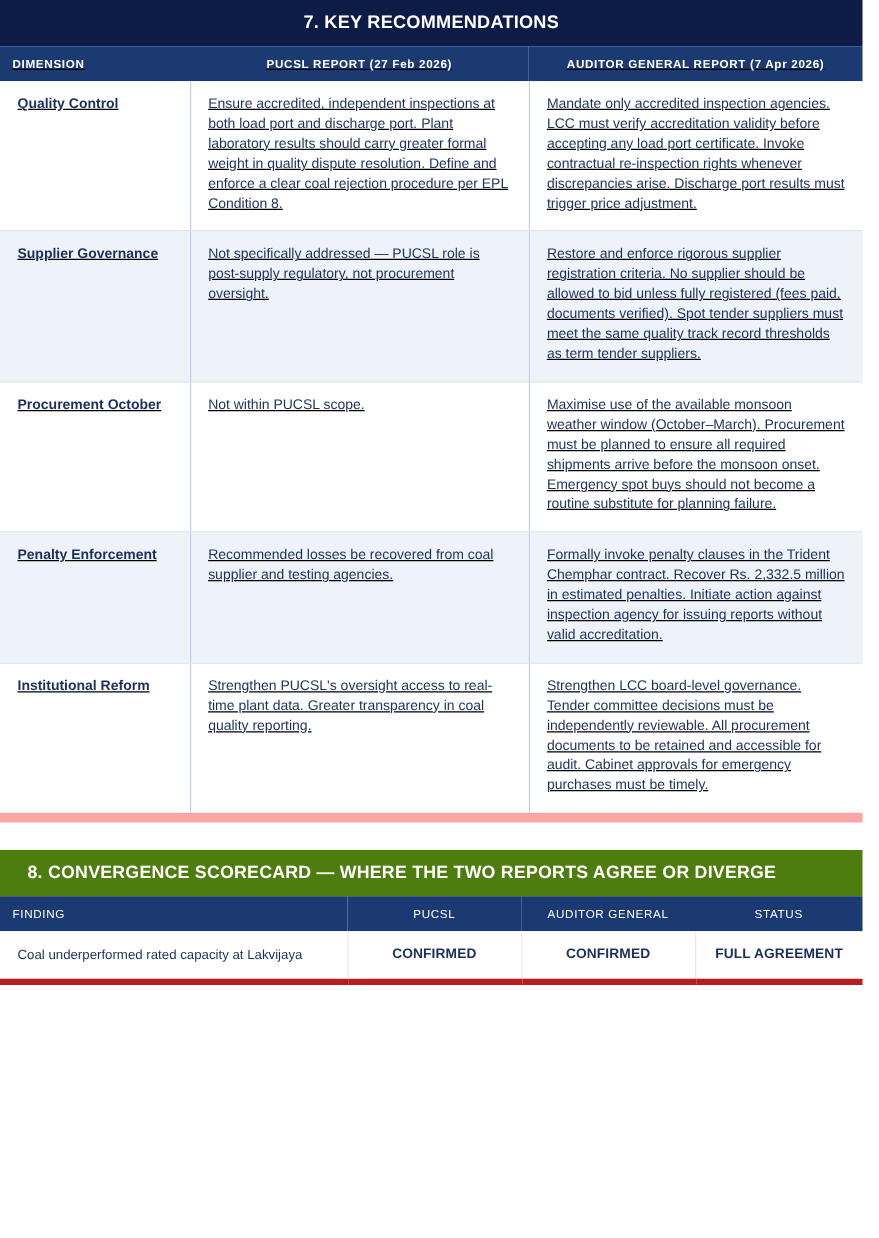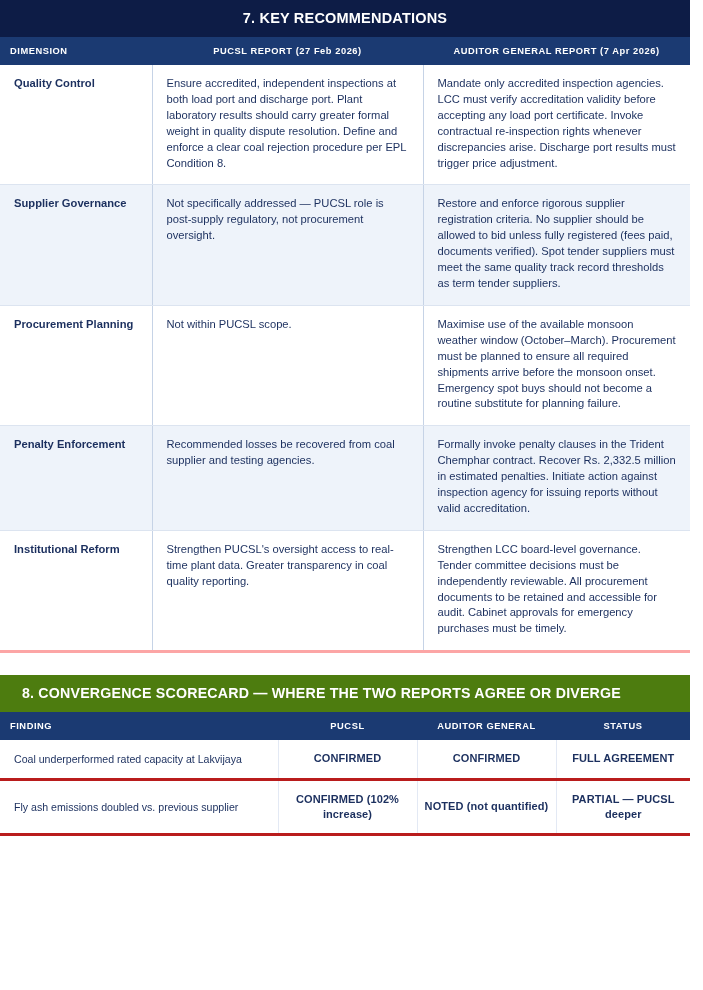--- a/index.html
+++ b/index.html
@@ -72,50 +72,50 @@
 
   table.grid tbody tr.odd td  { background: #ffffff; }
   table.grid tbody tr.even td { background: #eef3fa; }
 
   td.dim {
     font-weight: bold;
     color: #12285c;
     font-size: 10.8px;
   }
 
-  .t1-wrap { border-bottom: 3px solid #fca5a5; }
+  .t1-wrap { border-bottom: 8px solid #fca5a5; text-decoration: underline; }
 
   
   .gap { height: 22px; }
 
   table.score {
     width: 690px;
     border-collapse: collapse;
     table-layout: fixed;
   }
   table.score thead th {
     background: #1b3a72;
     color: #ffffff;
     font-size: 9.3px;
-    font-weight: bold;
+    font-weight: normal;
     letter-spacing: 0.55px;
     padding: 9px 10px;
     text-align: center;
     border: none;
   }
   table.score thead th.left { text-align: left; }
 
   table.score tbody td {
     font-size: 10.6px;
     line-height: 1.4;
     color: #1b2f5e;
     vertical-align: middle;
     padding: 11px 4px;
     text-align: center;
-    border-bottom: 3px solid #b91c1c;
+    border-bottom: 5px solid #b91c1c;
     border-right: 1px solid #e3e9f4;
   }
   table.score tbody td:last-child { border-right: none; }
   table.score tbody td.finding {
     text-align: justify;
     text-align-last: left;
     color: #1b2f5e;
     font-size: 10.6px;
     padding-left: 14px;
     padding-right: 16px;
@@ -159,21 +159,21 @@
             <td class="dim">Quality Control</td>
             <td>Ensure accredited, independent inspections at both load port and discharge port. Plant laboratory results should carry greater formal weight in quality dispute resolution. Define and enforce a clear coal rejection procedure per EPL Condition 8.</td>
             <td>Mandate only accredited inspection agencies. LCC must verify accreditation validity before accepting any load port certificate. Invoke contractual re-inspection rights whenever discrepancies arise. Discharge port results must trigger price adjustment.</td>
           </tr>
           <tr class="even">
             <td class="dim">Supplier Governance</td>
             <td>Not specifically addressed — PUCSL role is post-supply regulatory, not procurement oversight.</td>
             <td>Restore and enforce rigorous supplier registration criteria. No supplier should be allowed to bid unless fully registered (fees paid, documents verified). Spot tender suppliers must meet the same quality track record thresholds as term tender suppliers.</td>
           </tr>
           <tr class="odd">
-            <td class="dim">Procurement Planning</td>
+            <td class="dim">Procurement October</td>
             <td>Not within PUCSL scope.</td>
             <td>Maximise use of the available monsoon weather window (October–March). Procurement must be planned to ensure all required shipments arrive before the monsoon onset. Emergency spot buys should not become a routine substitute for planning failure.</td>
           </tr>
           <tr class="even">
             <td class="dim">Penalty Enforcement</td>
             <td>Recommended losses be recovered from coal supplier and testing agencies.</td>
             <td>Formally invoke penalty clauses in the Trident Chemphar contract. Recover Rs. 2,332.5 million in estimated penalties. Initiate action against inspection agency for issuing reports without valid accreditation.</td>
           </tr>
           <tr class="odd">
             <td class="dim">Institutional Reform</td>
@@ -205,23 +205,17 @@
           <th>STATUS</th>
         </tr>
       </thead>
       <tbody>
         <tr class="odd">
           <td class="finding">Coal underperformed rated capacity at Lakvijaya</td>
           <td class="val c-red">CONFIRMED</td>
           <td class="val c-red">CONFIRMED</td>
           <td class="val c-green">FULL AGREEMENT</td>
         </tr>
-        <tr class="odd">
-          <td class="finding">Fly ash emissions doubled vs. previous supplier</td>
-          <td class="val c-orange">CONFIRMED (102% increase)</td>
-          <td class="val c-orange">NOTED (not quantified)</td>
-          <td class="val c-orange">PARTIAL — PUCSL deeper</td>
-        </tr>
       </tbody>
     </table>
   </div>
 
 </div>
 
 </body></html>

